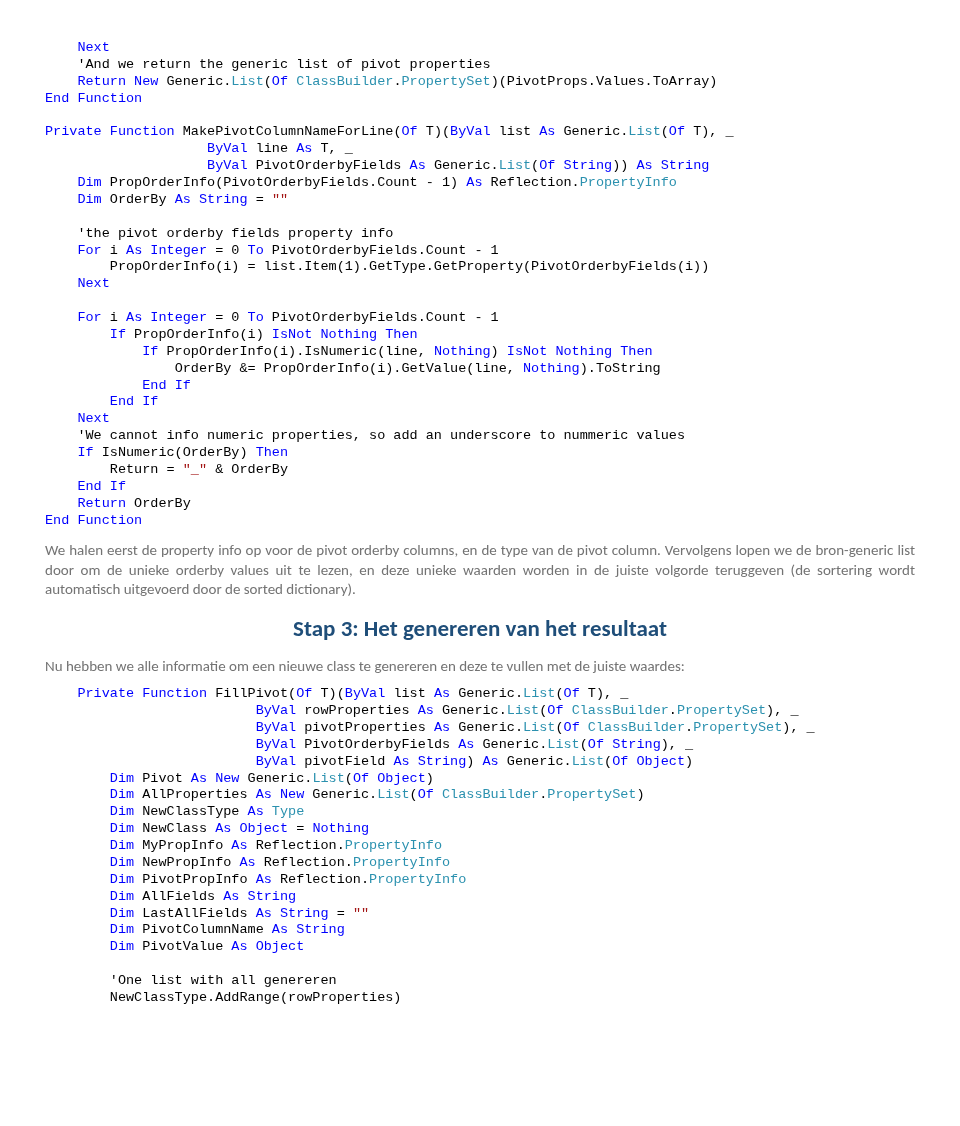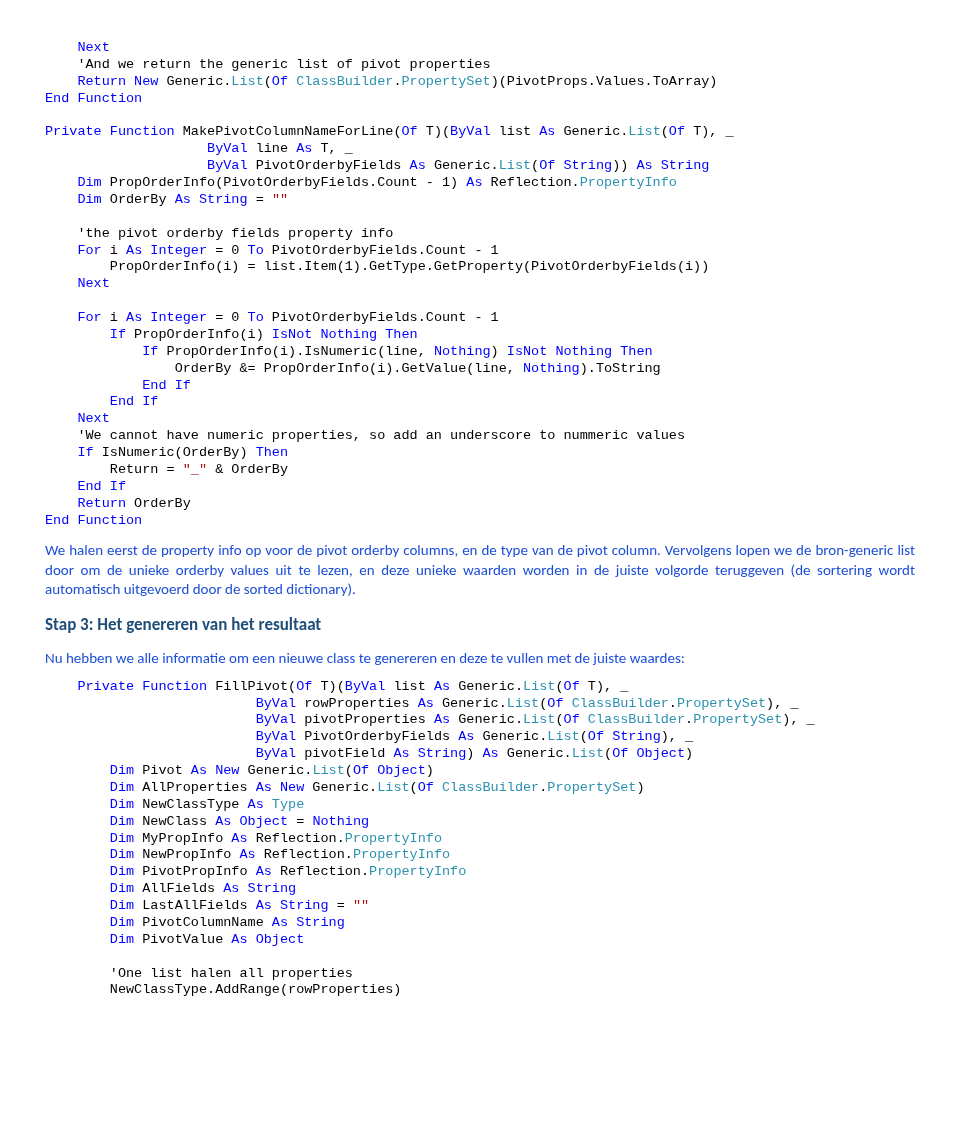--- a/index.html
+++ b/index.html
@@ -22,29 +22,30 @@
   }
   .kw { color: #0000ff; }
   .type { color: #2b91af; }
   .comment { color: #000000; }
   .str { color: #a31515; }
   p.prose {
     font-family: Calibri, Arial, sans-serif;
     font-size: 15px;
     line-height: 1.3;
     margin: 12px 0 10px 0;
-    color: #1d4ed8;
+    color: #737373;
     text-align: justify;
   }
   h3.step {
     font-family: Calibri, Arial, sans-serif;
-    font-size: 17px;
+    font-size: 23px;
     font-weight: bold;
     color: #1f4e79;
     margin: 14px 0 0 0;
+    text-align: center;
   }
 </style>
 </head>
 <body>
 
 <pre>    <span class="kw">Next</span>
     <span class="comment">'And we return the generic list of pivot properties</span>
     <span class="kw">Return</span><span class="kw"> New</span><span> Generic.</span><span class="type">List</span><span>(</span><span class="kw">Of</span><span class="type"> ClassBuilder</span><span>.</span><span class="type">PropertySet</span><span>)(PivotProps.Values.ToArray)</span>
 <span class="kw">End</span><span class="kw"> Function</span>
 
@@ -59,21 +60,21 @@
     <span>    PropOrderInfo(i) = list.Item(1).GetType.GetProperty(PivotOrderbyFields(i))</span>
     <span class="kw">Next</span>
 
     <span class="kw">For</span><span> i </span><span class="kw">As</span><span class="kw"> Integer</span><span> = 0 </span><span class="kw">To</span><span> PivotOrderbyFields.Count - 1</span>
         <span class="kw">If</span><span> PropOrderInfo(i) </span><span class="kw">IsNot</span><span class="kw"> Nothing</span><span class="kw"> Then</span>
             <span class="kw">If</span><span> PropOrderInfo(i).IsNumeric(line, </span><span class="kw">Nothing</span><span>) </span><span class="kw">IsNot</span><span class="kw"> Nothing</span><span class="kw"> Then</span>
                 <span>OrderBy &amp;= PropOrderInfo(i).GetValue(line, </span><span class="kw">Nothing</span><span>).ToString</span>
             <span class="kw">End</span><span class="kw"> If</span>
         <span class="kw">End</span><span class="kw"> If</span>
     <span class="kw">Next</span>
-    <span class="comment">'We cannot have numeric properties, so add an underscore to nummeric values</span>
+    <span class="comment">'We cannot info numeric properties, so add an underscore to nummeric values</span>
     <span class="kw">If</span><span> IsNumeric(OrderBy) </span><span class="kw">Then</span>
         <span>Return = </span><span class="str">"_"</span><span> &amp; OrderBy</span>
     <span class="kw">End</span><span class="kw"> If</span>
     <span class="kw">Return</span><span> OrderBy</span>
 <span class="kw">End</span><span class="kw"> Function</span></pre>
 
 <p class="prose">We halen eerst de property info op voor de pivot orderby columns, en de type van de pivot column. Vervolgens lopen we de bron-generic list door om de unieke orderby values uit te lezen, en deze unieke waarden worden in de juiste volgorde teruggeven (de sortering wordt automatisch uitgevoerd door de sorted dictionary).</p>
 
 <h3 class="step">Stap 3: Het genereren van het resultaat</h3>
 <p class="prose" style="margin-top:14px;">Nu hebben we alle informatie om een nieuwe class te genereren en deze te vullen met de juiste waardes:</p>
@@ -88,14 +89,14 @@
         <span class="kw">Dim</span><span> NewClassType </span><span class="kw">As</span><span class="type"> Type</span>
         <span class="kw">Dim</span><span> NewClass </span><span class="kw">As</span><span class="kw"> Object</span><span> = </span><span class="kw">Nothing</span>
         <span class="kw">Dim</span><span> MyPropInfo </span><span class="kw">As</span><span> Reflection.</span><span class="type">PropertyInfo</span>
         <span class="kw">Dim</span><span> NewPropInfo </span><span class="kw">As</span><span> Reflection.</span><span class="type">PropertyInfo</span>
         <span class="kw">Dim</span><span> PivotPropInfo </span><span class="kw">As</span><span> Reflection.</span><span class="type">PropertyInfo</span>
         <span class="kw">Dim</span><span> AllFields </span><span class="kw">As</span><span class="kw"> String</span>
         <span class="kw">Dim</span><span> LastAllFields </span><span class="kw">As</span><span class="kw"> String</span><span> = </span><span class="str">""</span>
         <span class="kw">Dim</span><span> PivotColumnName </span><span class="kw">As</span><span class="kw"> String</span>
         <span class="kw">Dim</span><span> PivotValue </span><span class="kw">As</span><span class="kw"> Object</span>
 
-        <span class="comment">'One list halen all properties</span>
+        <span class="comment">'One list with all genereren</span>
         <span>NewClassType.AddRange(rowProperties)</span></pre>
 
 </body></html>

